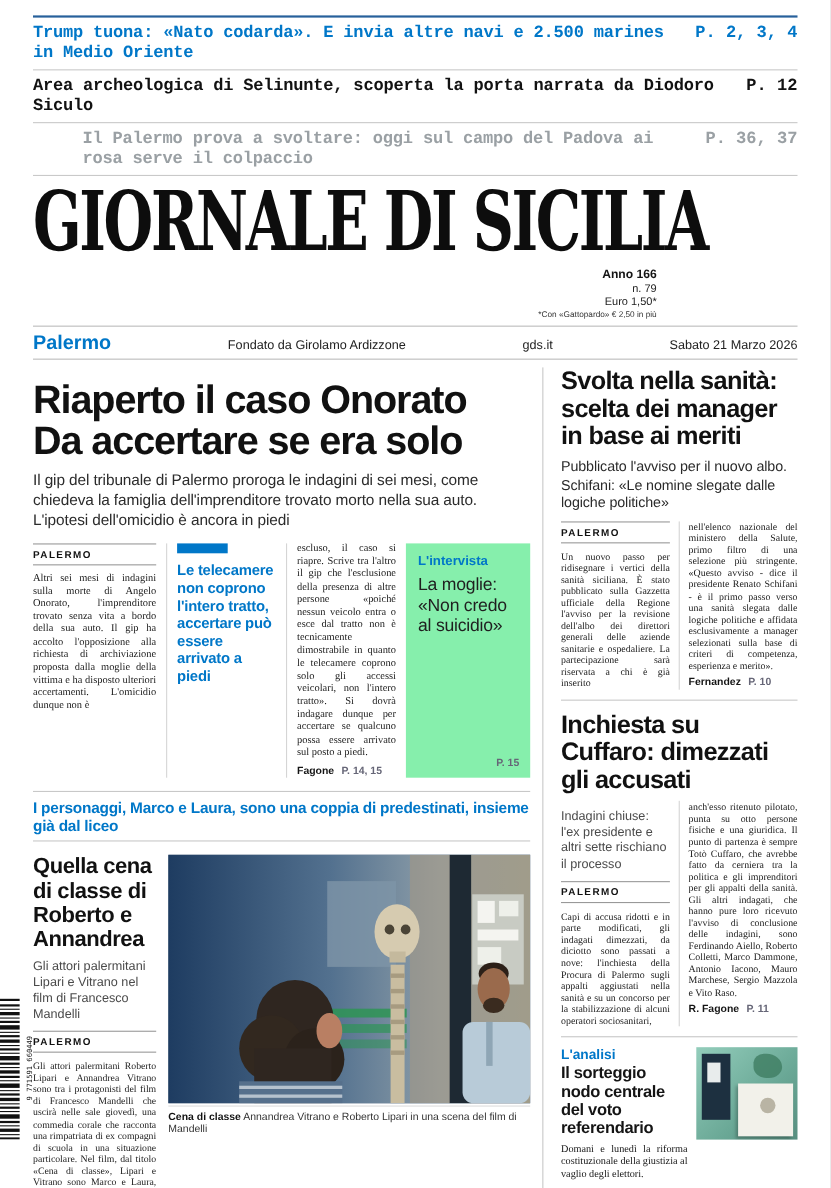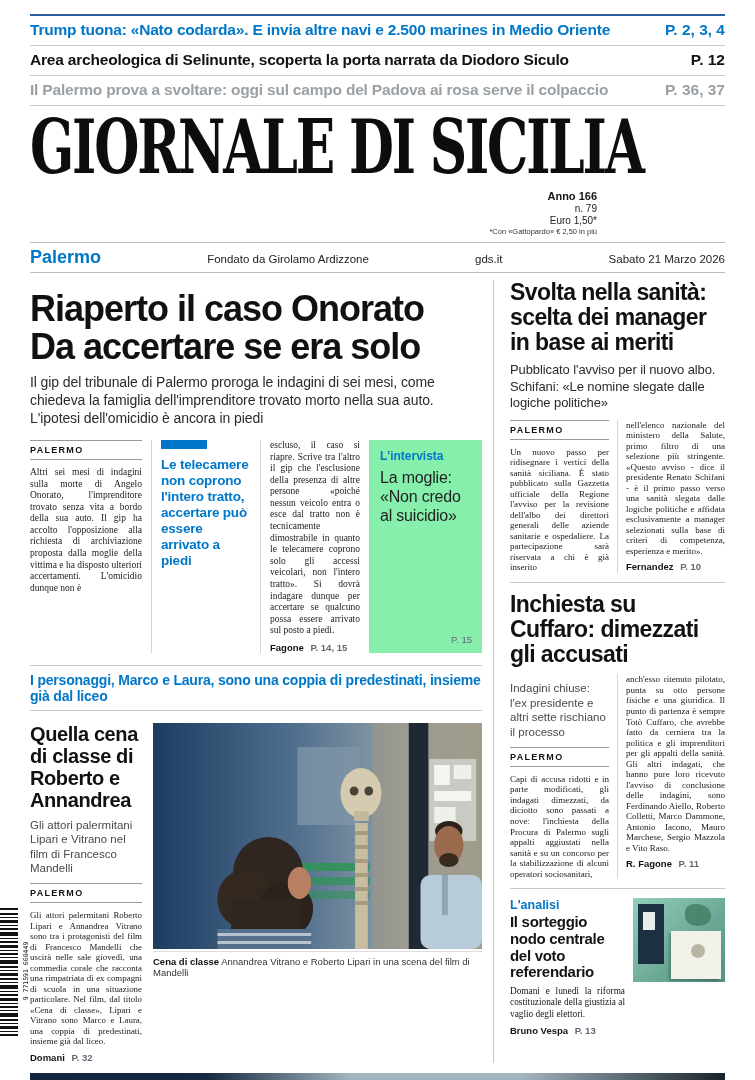--- a/index.html
+++ b/index.html
@@ -5,24 +5,24 @@
 <style>
   * { margin:0; padding:0; box-sizing:border-box; }
   html,body { background:#d9d9d9; }
   body { font-family:"Liberation Sans", sans-serif; }
   .page { width:755px; height:1080px; margin:0 auto; background:#fff; position:relative;
           padding:14px 30px 0 30px; overflow:hidden; color:#141414; }
 
   
   .top-strip { border-top:2px solid #27609b; }
   .strip-row { display:flex; justify-content:space-between; align-items:baseline;
-               padding:5px 0 6px; border-bottom:1px solid #c9c9c9; }
+               padding:5px 0 6px; border-bottom:1px solid #c9c9c9;font-family:Liberation Mono, monospace; }
   .strip-text { font-size:15.5px; font-weight:bold; letter-spacing:-0.2px; }
   .strip-pages { font-size:15.5px; font-weight:bold; white-space:nowrap; margin-left:14px; }
-  .c-blue { color:#0077c8; } .c-black { color:#121212; } .c-gray { color:#9aa0a4; }
+  .c-blue { color:#0077c8; } .c-black { color:#121212; } .c-gray { color:#9aa0a4;margin-left:45px; }
 
   
   .masthead-row { display:flex; align-items:flex-start; margin-top:6px; height:76px; }
   .masthead { flex:1; font-family:"DejaVu Serif", serif; font-weight:bold; font-size:72px;
               letter-spacing:-3px; line-height:0.95; white-space:nowrap;
               transform:scale(0.72,1.04); transform-origin:left top; color:#0d0d0d; }
 
   
   .issue-info { text-align:right; margin:2px 128px 0 0; line-height:1.18; }
   .issue-anno { font-size:11px; font-weight:bold; }
@@ -57,21 +57,21 @@
   .lead-cols { display:flex; margin-top:12px; }
   .lead-c1 { width:112px; }
   .lead-c2 { width:100px; border-left:1px solid #d5d5d5; margin-left:9px; padding-left:9px; }
   .lead-c3 { width:100px; border-left:1px solid #d5d5d5; margin-left:9px; padding-left:9px; }
   .lead-c4 { flex:1; margin-left:9px; }
   .quote-bar { width:46px; height:9px; background:#0077c8; margin-bottom:8px; }
   .pullquote { font-size:13.5px; line-height:1.18; font-weight:bold; color:#0077c8; letter-spacing:-0.2px; }
   .gray-box { background:#86efac; padding:9px 11px 8px; position:relative; min-height:132px; height:100%; }
   .box-kicker { font-size:12px; font-weight:bold; color:#0077c8; margin-bottom:6px; }
   .box-title { font-size:16px; line-height:1.18; color:#1f1f1f; letter-spacing:-0.2px; }
-  .box-page { position:absolute; right:10px; bottom:8px; font-size:9.5px; font-weight:normal; color:#667;margin-left:28px; }
+  .box-page { position:absolute; right:10px; bottom:8px; font-size:9.5px; font-weight:bold; color:#667;margin-left:28px; }
 
   .banner { border-top:1px solid #c8c8c8; border-bottom:1px solid #c8c8c8;
             padding:6px 0; margin-top:12px; font-size:14px; font-weight:bold; color:#0077c8; letter-spacing:-0.2px; }
 
   
   .feature-row { display:flex; margin-top:12px; }
   .feature-left { width:112px; }
   .feature-left .bodytext { font-size:8.9px; line-height:1.18; }
   .feature-photo-wrap { flex:1; margin-left:11px; }
   .feature-photo { width:100%; height:226px; display:block; background:#35506e; }

